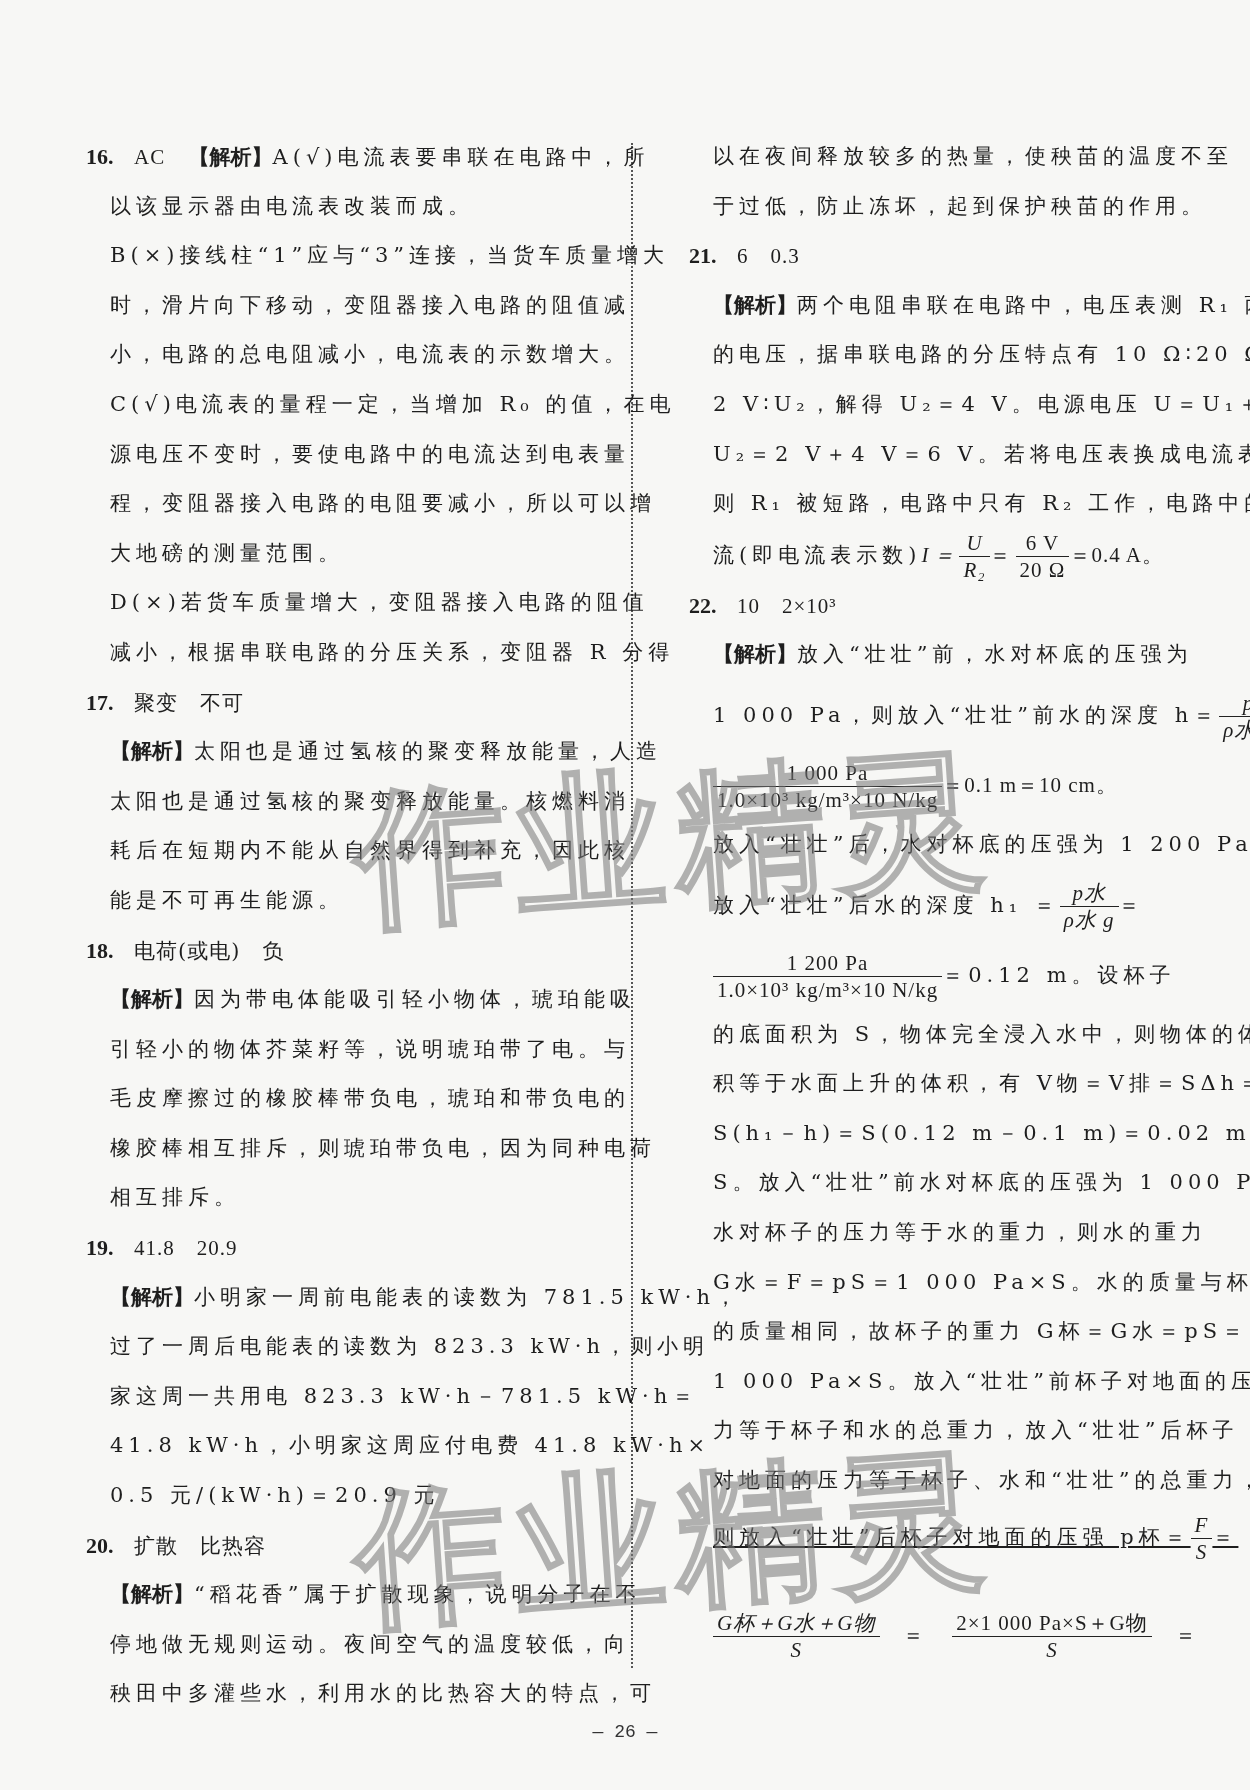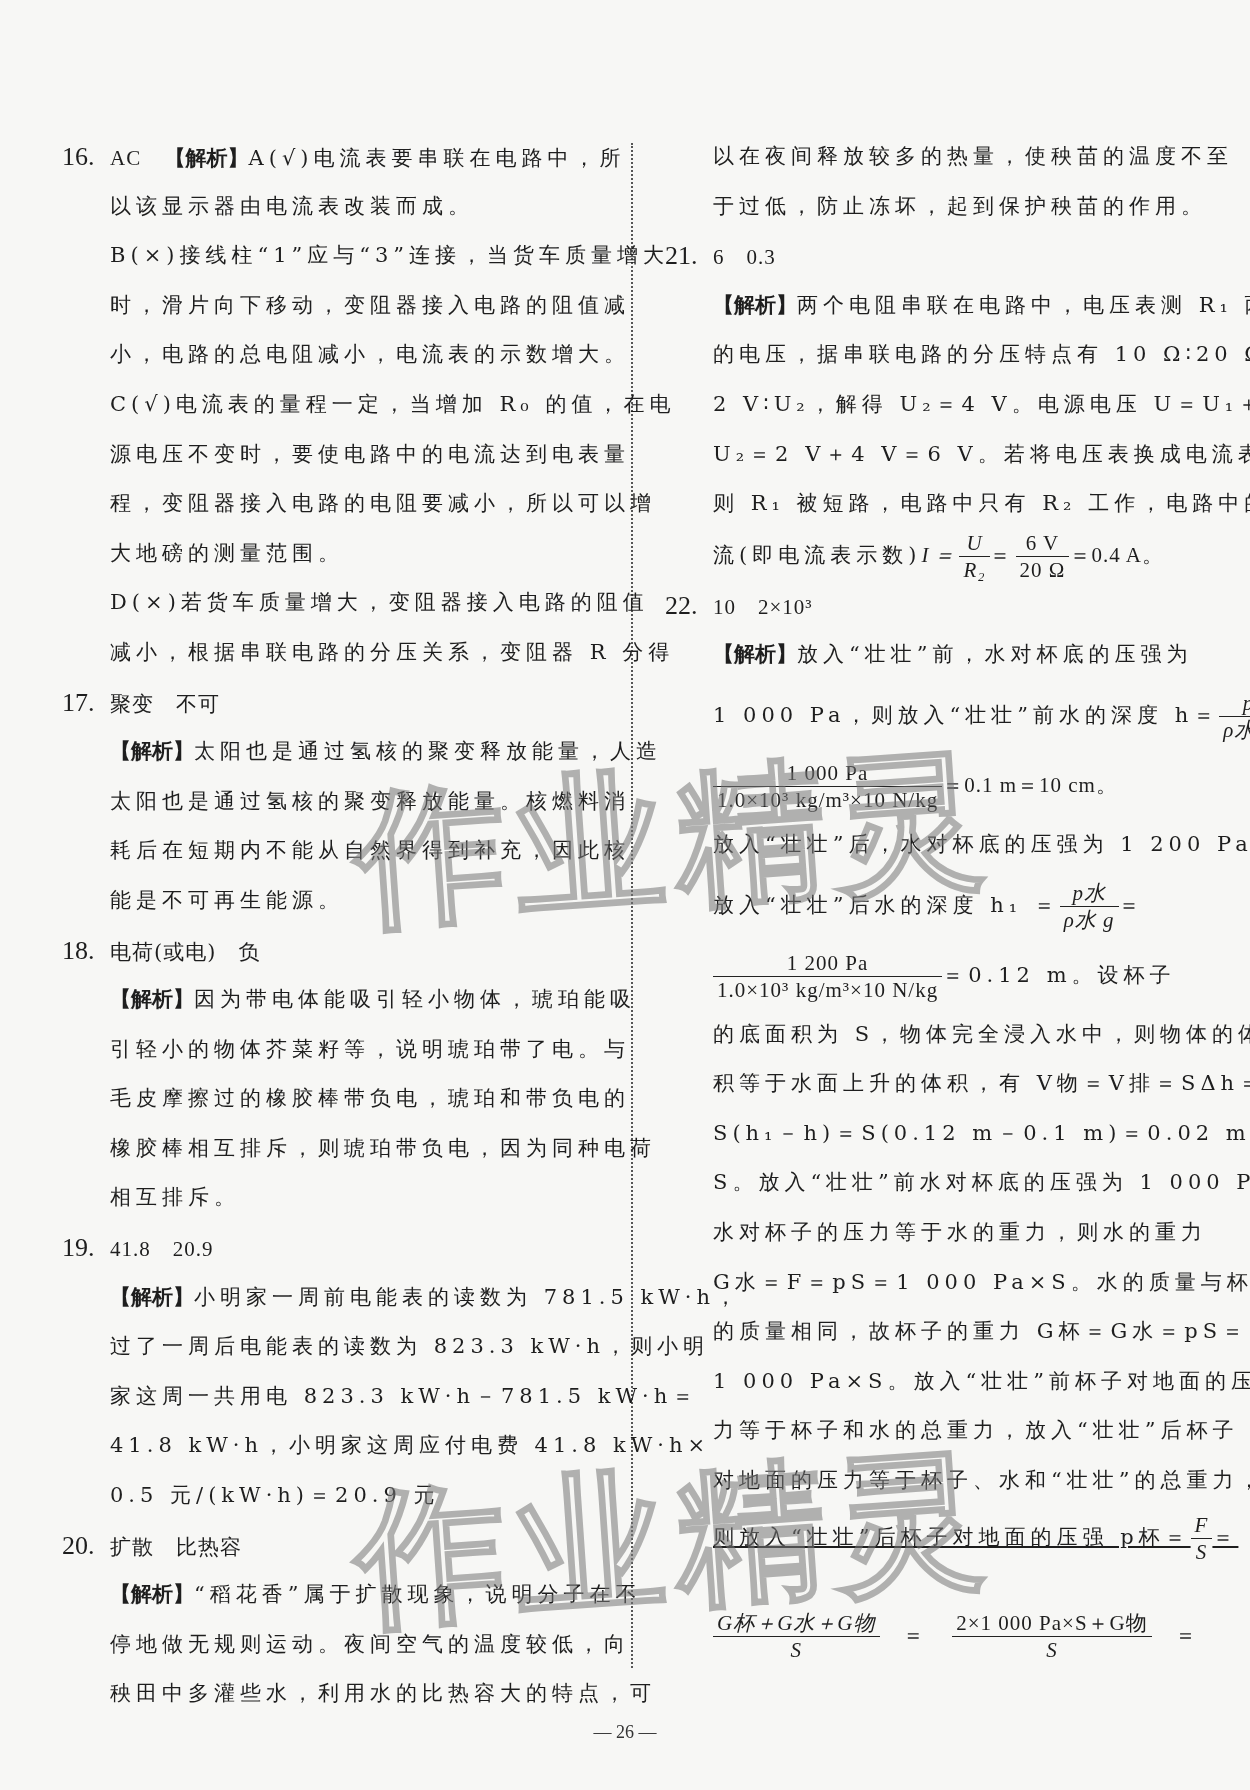--- a/index.html
+++ b/index.html
@@ -14,32 +14,32 @@
   .col-right { left: 665px; width: 530px; }
   .divider {
     position: absolute; left: 631px; top: 143px; width: 0; height: 1525px;
     border-left: 2px dotted #555;
   }
   .line {
     height: 49.6px; line-height: 49.6px; font-size: 21px; letter-spacing: 5px;
     white-space: nowrap; position: relative;
   }
   .indent { padding-left: 48px; }
-  .qnum { font-weight: normal; font-family: "Liberation Serif", serif; letter-spacing: 0; font-size: 26px; display: inline-block; width: 48px; }
+  .qnum { font-weight: bold; font-family: "Liberation Serif", serif; letter-spacing: 0; font-size: 22px; display: inline-block; width: 48px; margin-left: 24px; }
   .ans { letter-spacing: 1px; text-align: center; }
   .tag { font-weight: bold; font-family: "DejaVu Sans", sans-serif; letter-spacing: 0; text-align: right; }
   .math { font-family: "Liberation Serif", serif; letter-spacing: 1px; }
   .it { font-style: italic; font-family: "Liberation Serif", serif; }
   .frac { display: inline-block; vertical-align: middle; text-align: center; line-height: 26px; letter-spacing: 1px; font-family: "Liberation Serif", serif; }
   .frac .num { display: block; padding: 0 4px; border-bottom: 1.5px solid #222; }
   .frac .den { display: block; padding: 0 4px; }
   .tall { height: 88px; line-height: 88px; }
   .footer {
     position: absolute; top: 1722px; left: 0; width: 1250px; text-align: center;
-    font-size: 18px; font-family: Liberation Serif, serif; color: #333;
+    font-size: 18px; font-family: Liberation Mono, monospace; color: #333;
   }
   .watermark {
     position: absolute; font-size: 150px; font-weight: bold; color: transparent;
     -webkit-text-stroke: 2px #777; font-family: "DejaVu Sans", sans-serif;
     letter-spacing: 10px; opacity: 0.55; transform: rotate(-4deg); pointer-events: none;
   }
 </style>
 </head>
 <body>
 

